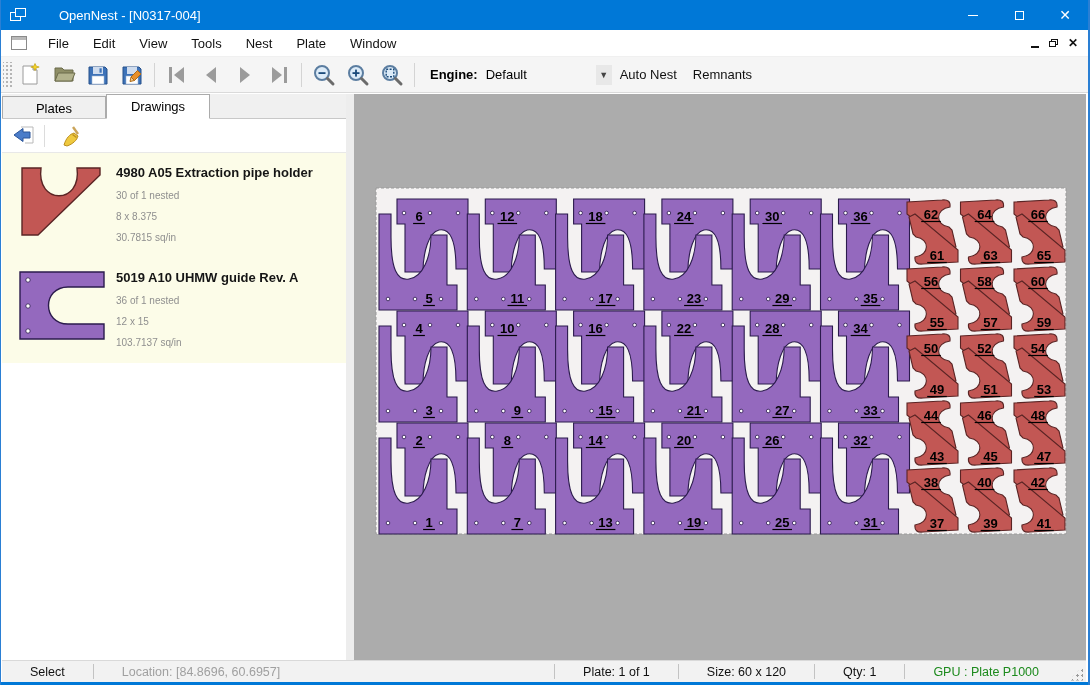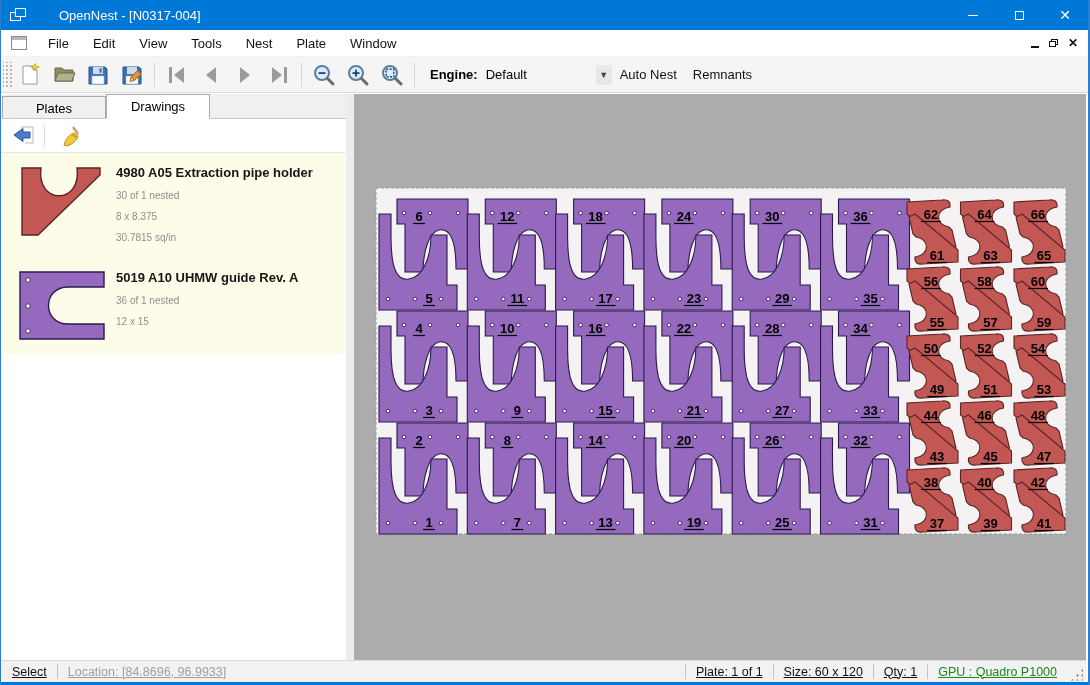--- a/index.html
+++ b/index.html
@@ -56,21 +56,21 @@
   .thumb { width:92px; display:flex; align-items:flex-start; justify-content:flex-start; }
   .dinfo { flex:1; padding-left:8px; padding-top:2px; }
   .dtitle { font-weight:bold; font-size:13px; color:#151515; margin-bottom:5px; }
   .dline { color:#8f8f8f; font-size:10px; line-height:21px; }
 
   .canvas-area { flex:1; background:#acacac; position:relative; }
   .canvas-area svg { position:absolute; left:0; top:0; }
 
   
   .statusbar { position:absolute; left:1px; right:2px; bottom:3px; height:22px; background:#f2f2f2; border-top:1px solid #d9d9d9; display:flex; align-items:center; font-size:12.5px; }
-  .sb-item { padding:0 10px; color:#111;text-decoration:underline; }
+  .sb-item { padding:0 28px; color:#111; }
   .sb-sep { width:1px; height:15px; background:#c3c3c3; }
   .sb-loc { color:#a0a0a0; }
   .sb-right { margin-left:auto; display:flex; align-items:center; height:100%; }
   .sb-gpu { color:#1c8a1c; }
   .sb-grip { width:14px; height:14px; margin:4px 3px 0 2px;
     background-image:radial-gradient(#9a9a9a 1.1px, transparent 1.3px); background-size:5px 5px; background-position:1px 1px;
     clip-path:polygon(100% 0, 100% 100%, 0 100%); }
   .blue-bottom { position:absolute; left:0; right:0; bottom:0; height:3px; background:#0078D7; }
 </style>
 </head>
@@ -250,20 +250,21 @@
               <path d="M4,4 H88 V19 H52 C26,19 26,56 52,56 H88 V71 H4 Z" fill="#9469be" stroke="#2b1b4d" stroke-width="1.4"></path>
               <circle cx="12" cy="12" r="2.2" fill="#fff" stroke="#2b1b4d" stroke-width="0.8"></circle>
               <circle cx="12" cy="38" r="2.2" fill="#fff" stroke="#2b1b4d" stroke-width="0.8"></circle>
               <circle cx="12" cy="63" r="2.2" fill="#fff" stroke="#2b1b4d" stroke-width="0.8"></circle>
             </svg>
           </div>
           <div class="dinfo">
             <div class="dtitle">5019 A10 UHMW guide Rev. A</div>
             <div class="dline">36 of 1 nested</div>
             <div class="dline">12 x 15</div>
+            <div class="dline">103.7137 sq/in</div>
           </div>
         </div>
       </div>
   </div>
 
   <div class="canvas-area">
     <svg id="nest-svg" width="737" height="560">
         <rect x="22" y="94" width="690" height="346" fill="#f4f2f2" stroke="#9a9a9a" stroke-width="1" stroke-dasharray="3,2"></rect>
         <g transform="translate(25,105)">
           <path d="M18,0 H89 V70 H77 C77,41 71,29 60,31 C50,33 44,53 44,73 H26 V25 H18 Z" fill="#9469be" stroke="#2b1b4d" stroke-width="1.1"></path>
@@ -637,26 +638,26 @@
           <text x="31" y="61" text-anchor="middle" font-family="Liberation Sans, sans-serif" font-size="13" font-weight="bold" fill="#000">41</text>
           <line x1="21.2" y1="63.5" x2="40.8" y2="63.5" stroke="#000" stroke-width="1.2"></line>
         </g>
       </svg>
   </div>
 </div>
 
 <div class="statusbar">
   <div class="sb-item">Select</div>
   <div class="sb-sep"></div>
-  <div class="sb-item sb-loc">Location: [84.8696, 96.9933]</div>
+  <div class="sb-item sb-loc">Location: [84.8696, 60.6957]</div>
   <div class="sb-right">
     <div class="sb-sep"></div>
     <div class="sb-item">Plate: 1 of 1</div>
     <div class="sb-sep"></div>
     <div class="sb-item">Size: 60 x 120</div>
     <div class="sb-sep"></div>
     <div class="sb-item">Qty: 1</div>
     <div class="sb-sep"></div>
-    <div class="sb-item sb-gpu">GPU : Quadro P1000</div>
+    <div class="sb-item sb-gpu">GPU : Plate P1000</div>
     <div class="sb-grip"></div>
   </div>
 </div>
 <div class="blue-bottom"></div>
 
 </body></html>

